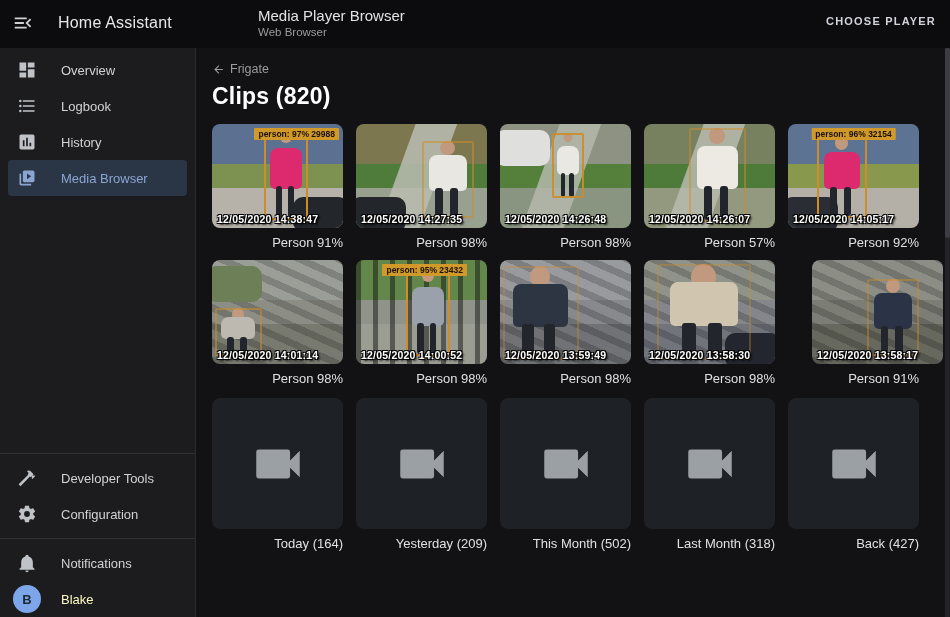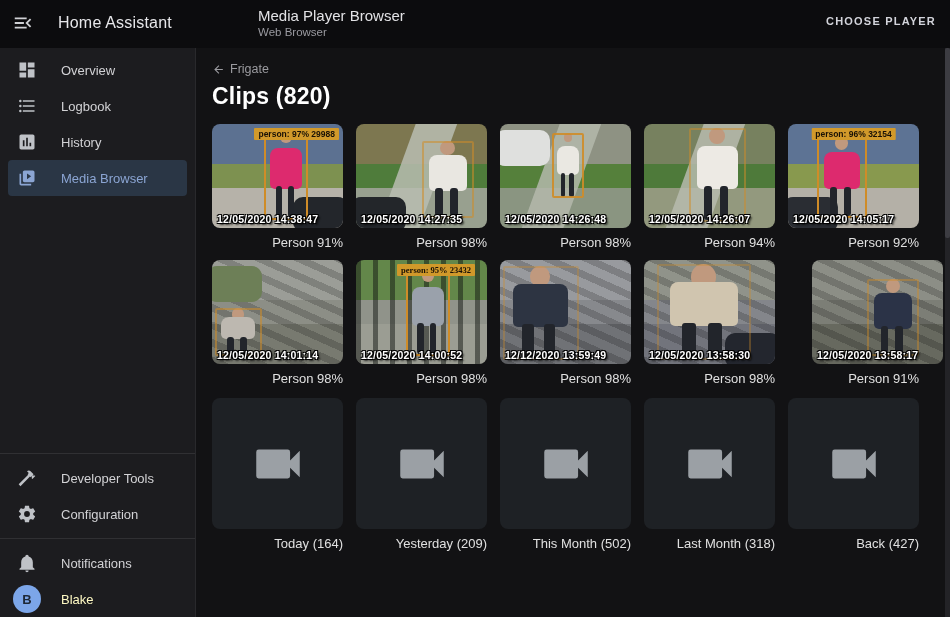--- a/index.html
+++ b/index.html
@@ -200,21 +200,21 @@
             <div class="band" style="background: rgb(183, 187, 174); left: 32%; transform: rotate(20deg);"></div>
             <div class="person" style="left: 34%; top: 4%; width: 44%; height: 90%;">
               <div class="p-head"></div>
               <div class="p-torso" style="background: rgb(237, 234, 228);"></div>
               <div class="p-leg" style="left: 26%;"></div>
               <div class="p-leg" style="left: 54%;"></div>
             </div>
             <div class="bbox" style="left: 34%; top: 4%; width: 44%; height: 90%; border-color: rgb(207, 140, 40); opacity: 0.5;"></div>
             <div class="ts">12/05/2020 14:26:07</div>
           </div>
-          <div class="caption">Person 94%</div>
+          <div class="caption">Person 57%</div>
         </div>
         <div class="card">
           <div class="thumb" style="background: linear-gradient(rgb(93, 115, 148) 0%, rgb(93, 115, 148) 38%, rgb(136, 153, 78) 38%, rgb(136, 153, 78) 62%, rgb(180, 176, 167) 62%);">
             <div class="extra-blob" style="background: rgb(42, 45, 51); width: 42%; height: 34%; left: -4%; bottom: -4%;"></div>
             <div class="person" style="left: 22%; top: 12%; width: 38%; height: 78%;">
               <div class="p-head"></div>
               <div class="p-torso" style="background: rgb(221, 42, 110);"></div>
               <div class="p-leg" style="left: 26%;"></div>
               <div class="p-leg" style="left: 54%;"></div>
             </div>
@@ -242,36 +242,36 @@
         <div class="card">
           <div class="thumb" style="background: linear-gradient(rgb(99, 135, 74) 0%, rgb(99, 135, 74) 38%, rgb(144, 147, 138) 38%, rgb(144, 147, 138) 62%, rgb(155, 157, 147) 62%);">
             <div class="overlay" style="background: repeating-linear-gradient(90deg, rgba(18, 22, 18, 0.5) 0px, rgba(18, 22, 18, 0.5) 5px, transparent 5px, transparent 17px);"></div>
             <div class="person" style="left: 38%; top: 10%; width: 34%; height: 82%;">
               <div class="p-head"></div>
               <div class="p-torso" style="background: rgb(154, 161, 171);"></div>
               <div class="p-leg" style="left: 26%;"></div>
               <div class="p-leg" style="left: 54%;"></div>
             </div>
             <div class="bbox" style="left: 38%; top: 10%; width: 34%; height: 82%; border-color: rgb(207, 140, 40); opacity: 1;"></div>
-            <div class="chip" style="background: rgb(209, 153, 42); right: 12px; font-family: Liberation Serif, serif;">person: 95% 23432</div>
+            <div class="chip" style="background: rgb(209, 153, 42); right: 20px;">person: 95% 23432</div>
             <div class="ts">12/05/2020 14:00:52</div>
           </div>
           <div class="caption">Person 98%</div>
         </div>
         <div class="card">
           <div class="thumb" style="background: linear-gradient(rgb(152, 154, 158) 0%, rgb(152, 154, 158) 38%, rgb(135, 137, 141) 38%, rgb(135, 137, 141) 62%, rgb(112, 114, 118) 62%);">
             <div class="overlay" style="background: repeating-linear-gradient(24deg, rgba(0, 0, 0, 0.18) 0px, rgba(0, 0, 0, 0.18) 7px, transparent 7px, transparent 16px);"></div>
             <div class="person" style="left: 2%; top: 6%; width: 58%; height: 90%;">
               <div class="p-head"></div>
               <div class="p-torso" style="background: rgb(45, 52, 66);"></div>
               <div class="p-leg" style="left: 26%;"></div>
               <div class="p-leg" style="left: 54%;"></div>
             </div>
             <div class="bbox" style="left: 2%; top: 6%; width: 58%; height: 90%; border-color: rgb(207, 140, 40); opacity: 0.35;"></div>
-            <div class="ts">12/12/2020 13:59:49</div>
+            <div class="ts">12/05/2020 13:59:49</div>
           </div>
           <div class="caption">Person 98%</div>
         </div>
         <div class="card">
           <div class="thumb" style="background: linear-gradient(rgb(144, 147, 138) 0%, rgb(144, 147, 138) 38%, rgb(132, 134, 139) 38%, rgb(132, 134, 139) 62%, rgb(114, 116, 124) 62%); padding-left: 8px;">
             <div class="overlay" style="background: repeating-linear-gradient(24deg, rgba(0, 0, 0, 0.18) 0px, rgba(0, 0, 0, 0.18) 7px, transparent 7px, transparent 16px);"></div>
             <div class="extra-blob" style="background: rgb(35, 38, 46); width: 42%; height: 34%; right: -4%; bottom: -4%;"></div>
             <div class="person" style="left: 10%; top: 4%; width: 72%; height: 92%;">
               <div class="p-head"></div>
               <div class="p-torso" style="background: rgb(208, 197, 175);"></div>

